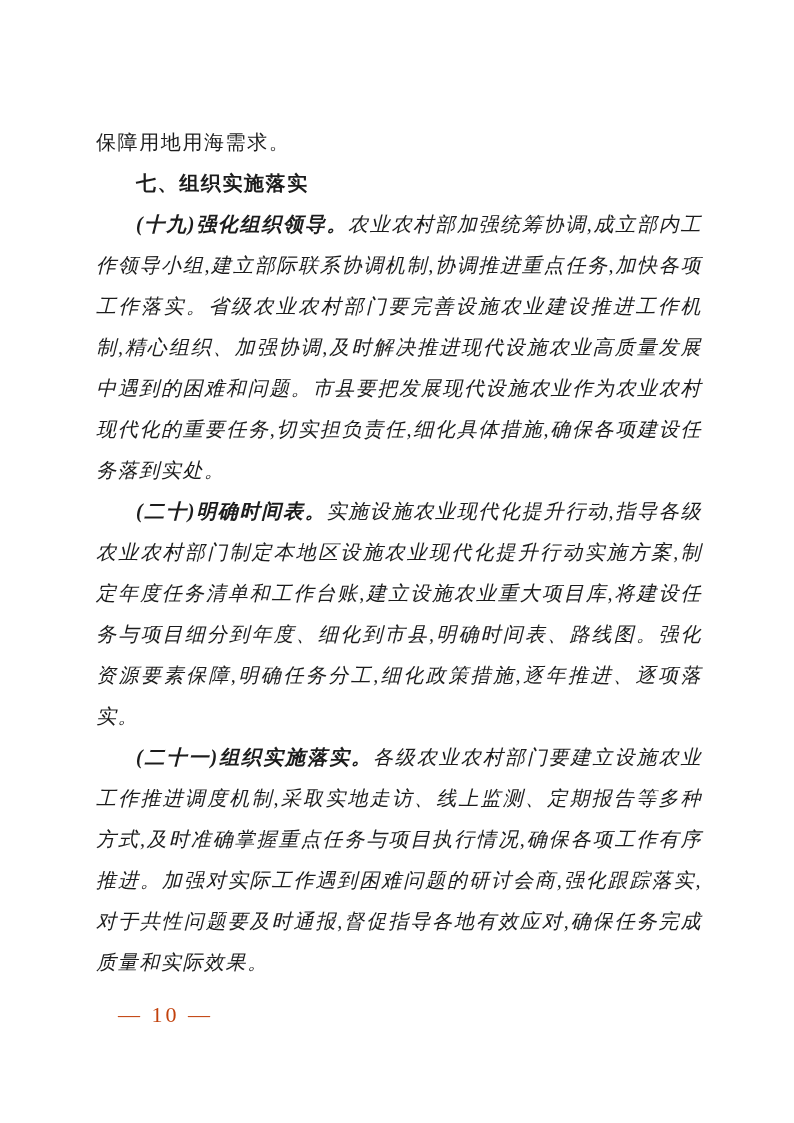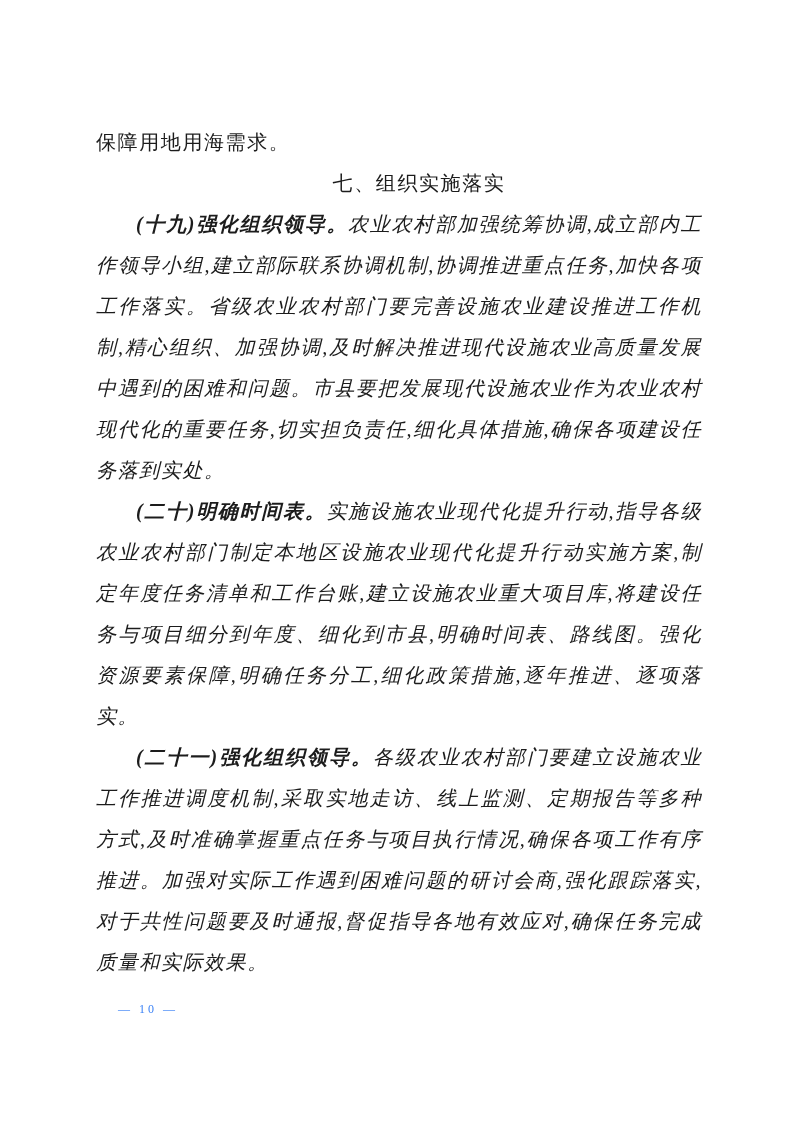--- a/index.html
+++ b/index.html
@@ -30,45 +30,45 @@
     text-justify: inter-character;
     font-weight: normal;
   }
   .para {
     text-indent: 2em;
     font-style: italic;
   }
   .section-heading {
     text-indent: 2em;
     font-family: "Liberation Sans", "DejaVu Sans", sans-serif;
-    font-weight: normal;
-    text-align: center;
+    font-weight: bold;
+    text-align: left;
   }
   .para .lead {
     font-weight: bold;
   }
   .page-number {
     position: absolute;
     left: 118px;
     top: 1002px;
-    font-size: 12px;
+    font-size: 22px;
     letter-spacing: 3px;
-    color: #3b82f6;
+    color: #c2410c;
   }
 </style>
 </head>
 <body>
 
 <div class="page">
 
   <p class="line">保障用地用海需求。</p>
 
   <p class="section-heading">七、组织实施落实</p>
 
   <p class="para"><span class="lead">(十九)强化组织领导。</span><span>农业农村部加强统筹协调,成立部内工作领导小组,建立部际联系协调机制,协调推进重点任务,加快各项工作落实。省级农业农村部门要完善设施农业建设推进工作机制,精心组织、加强协调,及时解决推进现代设施农业高质量发展中遇到的困难和问题。市县要把发展现代设施农业作为农业农村现代化的重要任务,切实担负责任,细化具体措施,确保各项建设任务落到实处。</span></p>
 
   <p class="para"><span class="lead">(二十)明确时间表。</span><span>实施设施农业现代化提升行动,指导各级农业农村部门制定本地区设施农业现代化提升行动实施方案,制定年度任务清单和工作台账,建立设施农业重大项目库,将建设任务与项目细分到年度、细化到市县,明确时间表、路线图。强化资源要素保障,明确任务分工,细化政策措施,逐年推进、逐项落实。</span></p>
 
-  <p class="para"><span class="lead">(二十一)强化组织领导。</span><span>各级农业农村部门要建立设施农业工作推进调度机制,采取实地走访、线上监测、定期报告等多种方式,及时准确掌握重点任务与项目执行情况,确保各项工作有序推进。加强对实际工作遇到困难问题的研讨会商,强化跟踪落实,对于共性问题要及时通报,督促指导各地有效应对,确保任务完成质量和实际效果。</span></p>
+  <p class="para"><span class="lead">(二十一)组织实施落实。</span><span>各级农业农村部门要建立设施农业工作推进调度机制,采取实地走访、线上监测、定期报告等多种方式,及时准确掌握重点任务与项目执行情况,确保各项工作有序推进。加强对实际工作遇到困难问题的研讨会商,强化跟踪落实,对于共性问题要及时通报,督促指导各地有效应对,确保任务完成质量和实际效果。</span></p>
 
   <div class="page-number">— 10 —</div>
 
 </div>
 
 </body></html>

